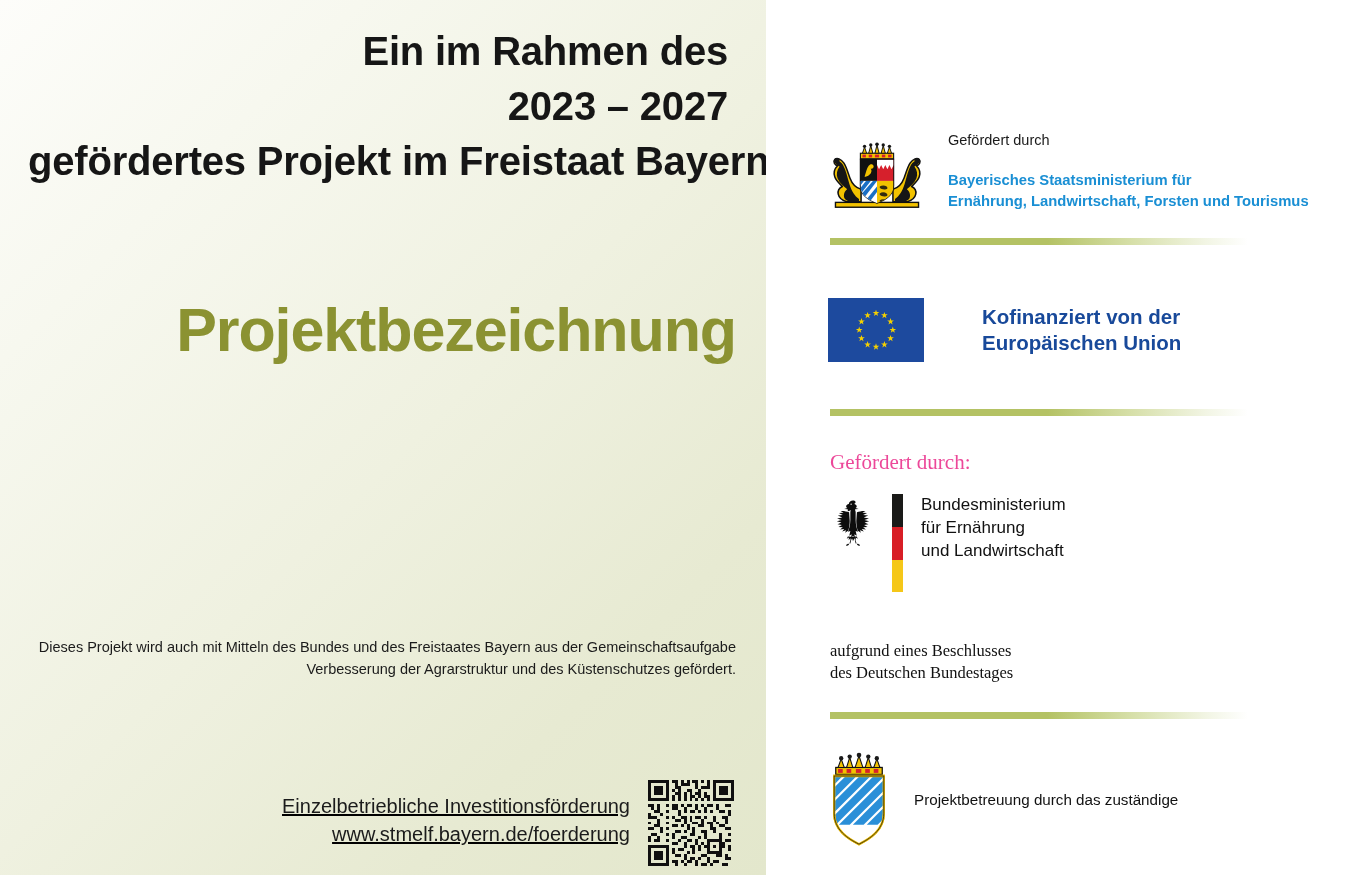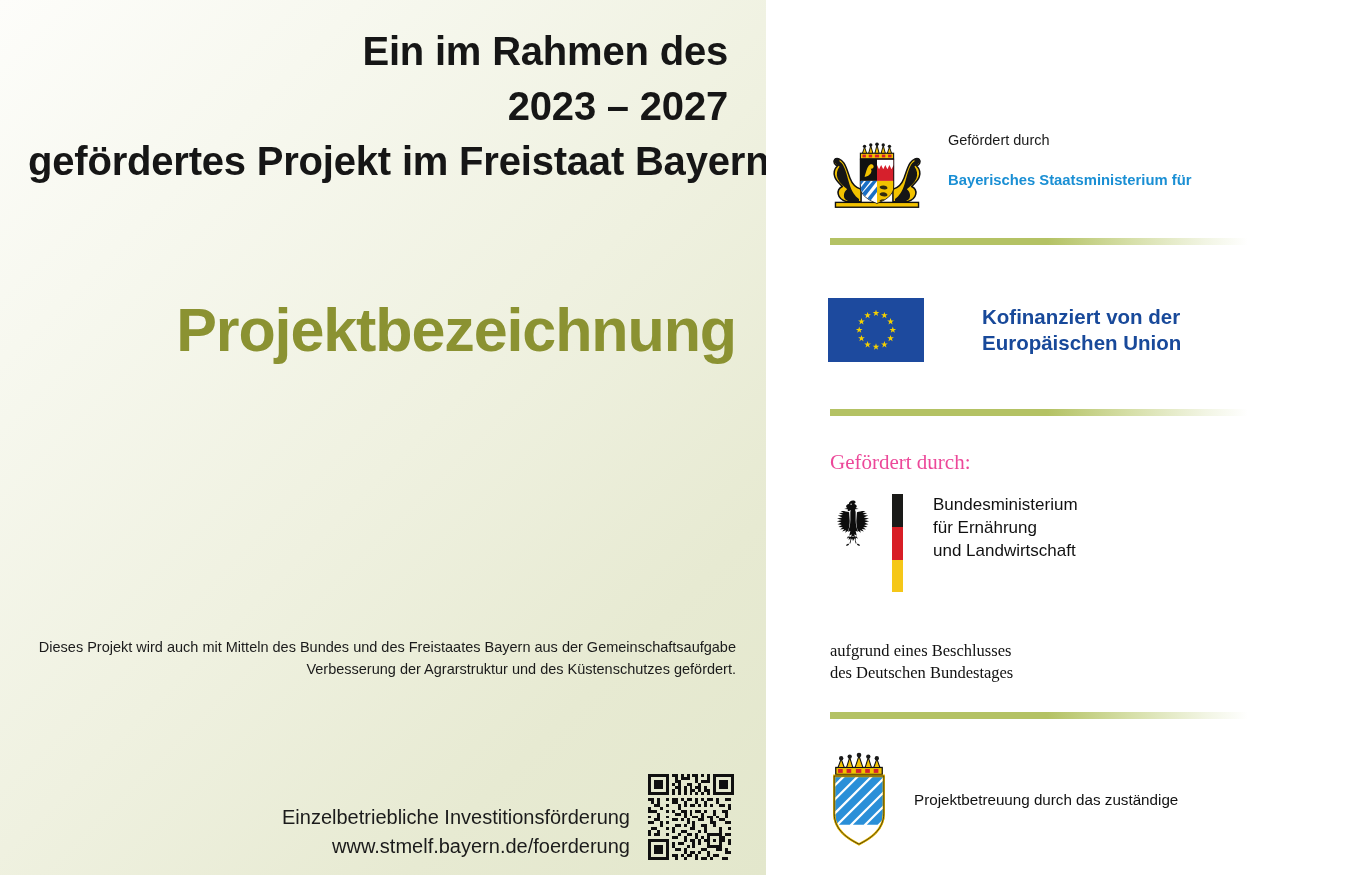--- a/index.html
+++ b/index.html
@@ -75,24 +75,25 @@
     line-height: 1.55;
   }
 
   #bottom-left-block {
     position: absolute;
     left: 0;
     top: 780px;
     width: 766px;
     height: 80px;
     display: flex;
-    align-items: flex-end;
+    align-items: flex-start;
     justify-content: flex-end;
     padding-right: 32px;
     box-sizing: border-box;
+    text-decoration: underline;
   }
   #footer-text {
     text-align: right;
     font-size: 20px;
     color: #1b1b1b;
     line-height: 1.42;
     padding-top: 12px;
     padding-right: 18px;
   }
   #qr-code {
@@ -207,21 +208,21 @@
     width: 11px;
     height: 98px;
     flex: 0 0 auto;
     margin-left: 14px;
     background: linear-gradient(to bottom,
         #1a1a18 0%, #1a1a18 34%,
         #d81e26 34%, #d81e26 67%,
         #f5c718 67%, #f5c718 100%);
   }
   #bmel-text {
-    padding-left: 30px;
+    padding-left: 18px;
   }
   .bmel-line {
     font-size: 17px;
     color: #111111;
     line-height: 1.34;
     white-space: nowrap;
   }
 
   #bundestag-text {
     position: absolute;
@@ -512,20 +513,21 @@
           <g fill="#111111" opacity="0.85">
             <path d="M74,70 c3,-2 7,-2 10,0 c2,2 1,4 -1,4 c-3,1 -7,0 -9,-2 z"></path>
             <path d="M74,80 c3,-2 7,-2 10,0 c2,2 1,4 -1,4 c-3,1 -7,0 -9,-2 z"></path>
             <path d="M74,90 c3,-2 7,-2 10,0 c2,2 1,3 -1,3 c-3,1 -7,0 -9,-1 z"></path>
           </g>
         </g>
       </svg>
       <div id="bavaria-ministry-text">
         <div id="gefoerdert-durch-1">Gefördert durch</div>
         <div class="ministry-line">Bayerisches Staatsministerium für</div>
+        <div class="ministry-line">Ernährung, Landwirtschaft, Forsten und Tourismus</div>
       </div>
     </div>
 
     <div class="rule" id="rule-1"></div>
 
     <div id="eu-block">
       <svg id="eu-flag-icon" viewBox="0 0 120 80">
         <rect width="120" height="80" fill="#1d4a9e"></rect>
         <g fill="#f5d000">
           <g transform="translate(60,40)">

